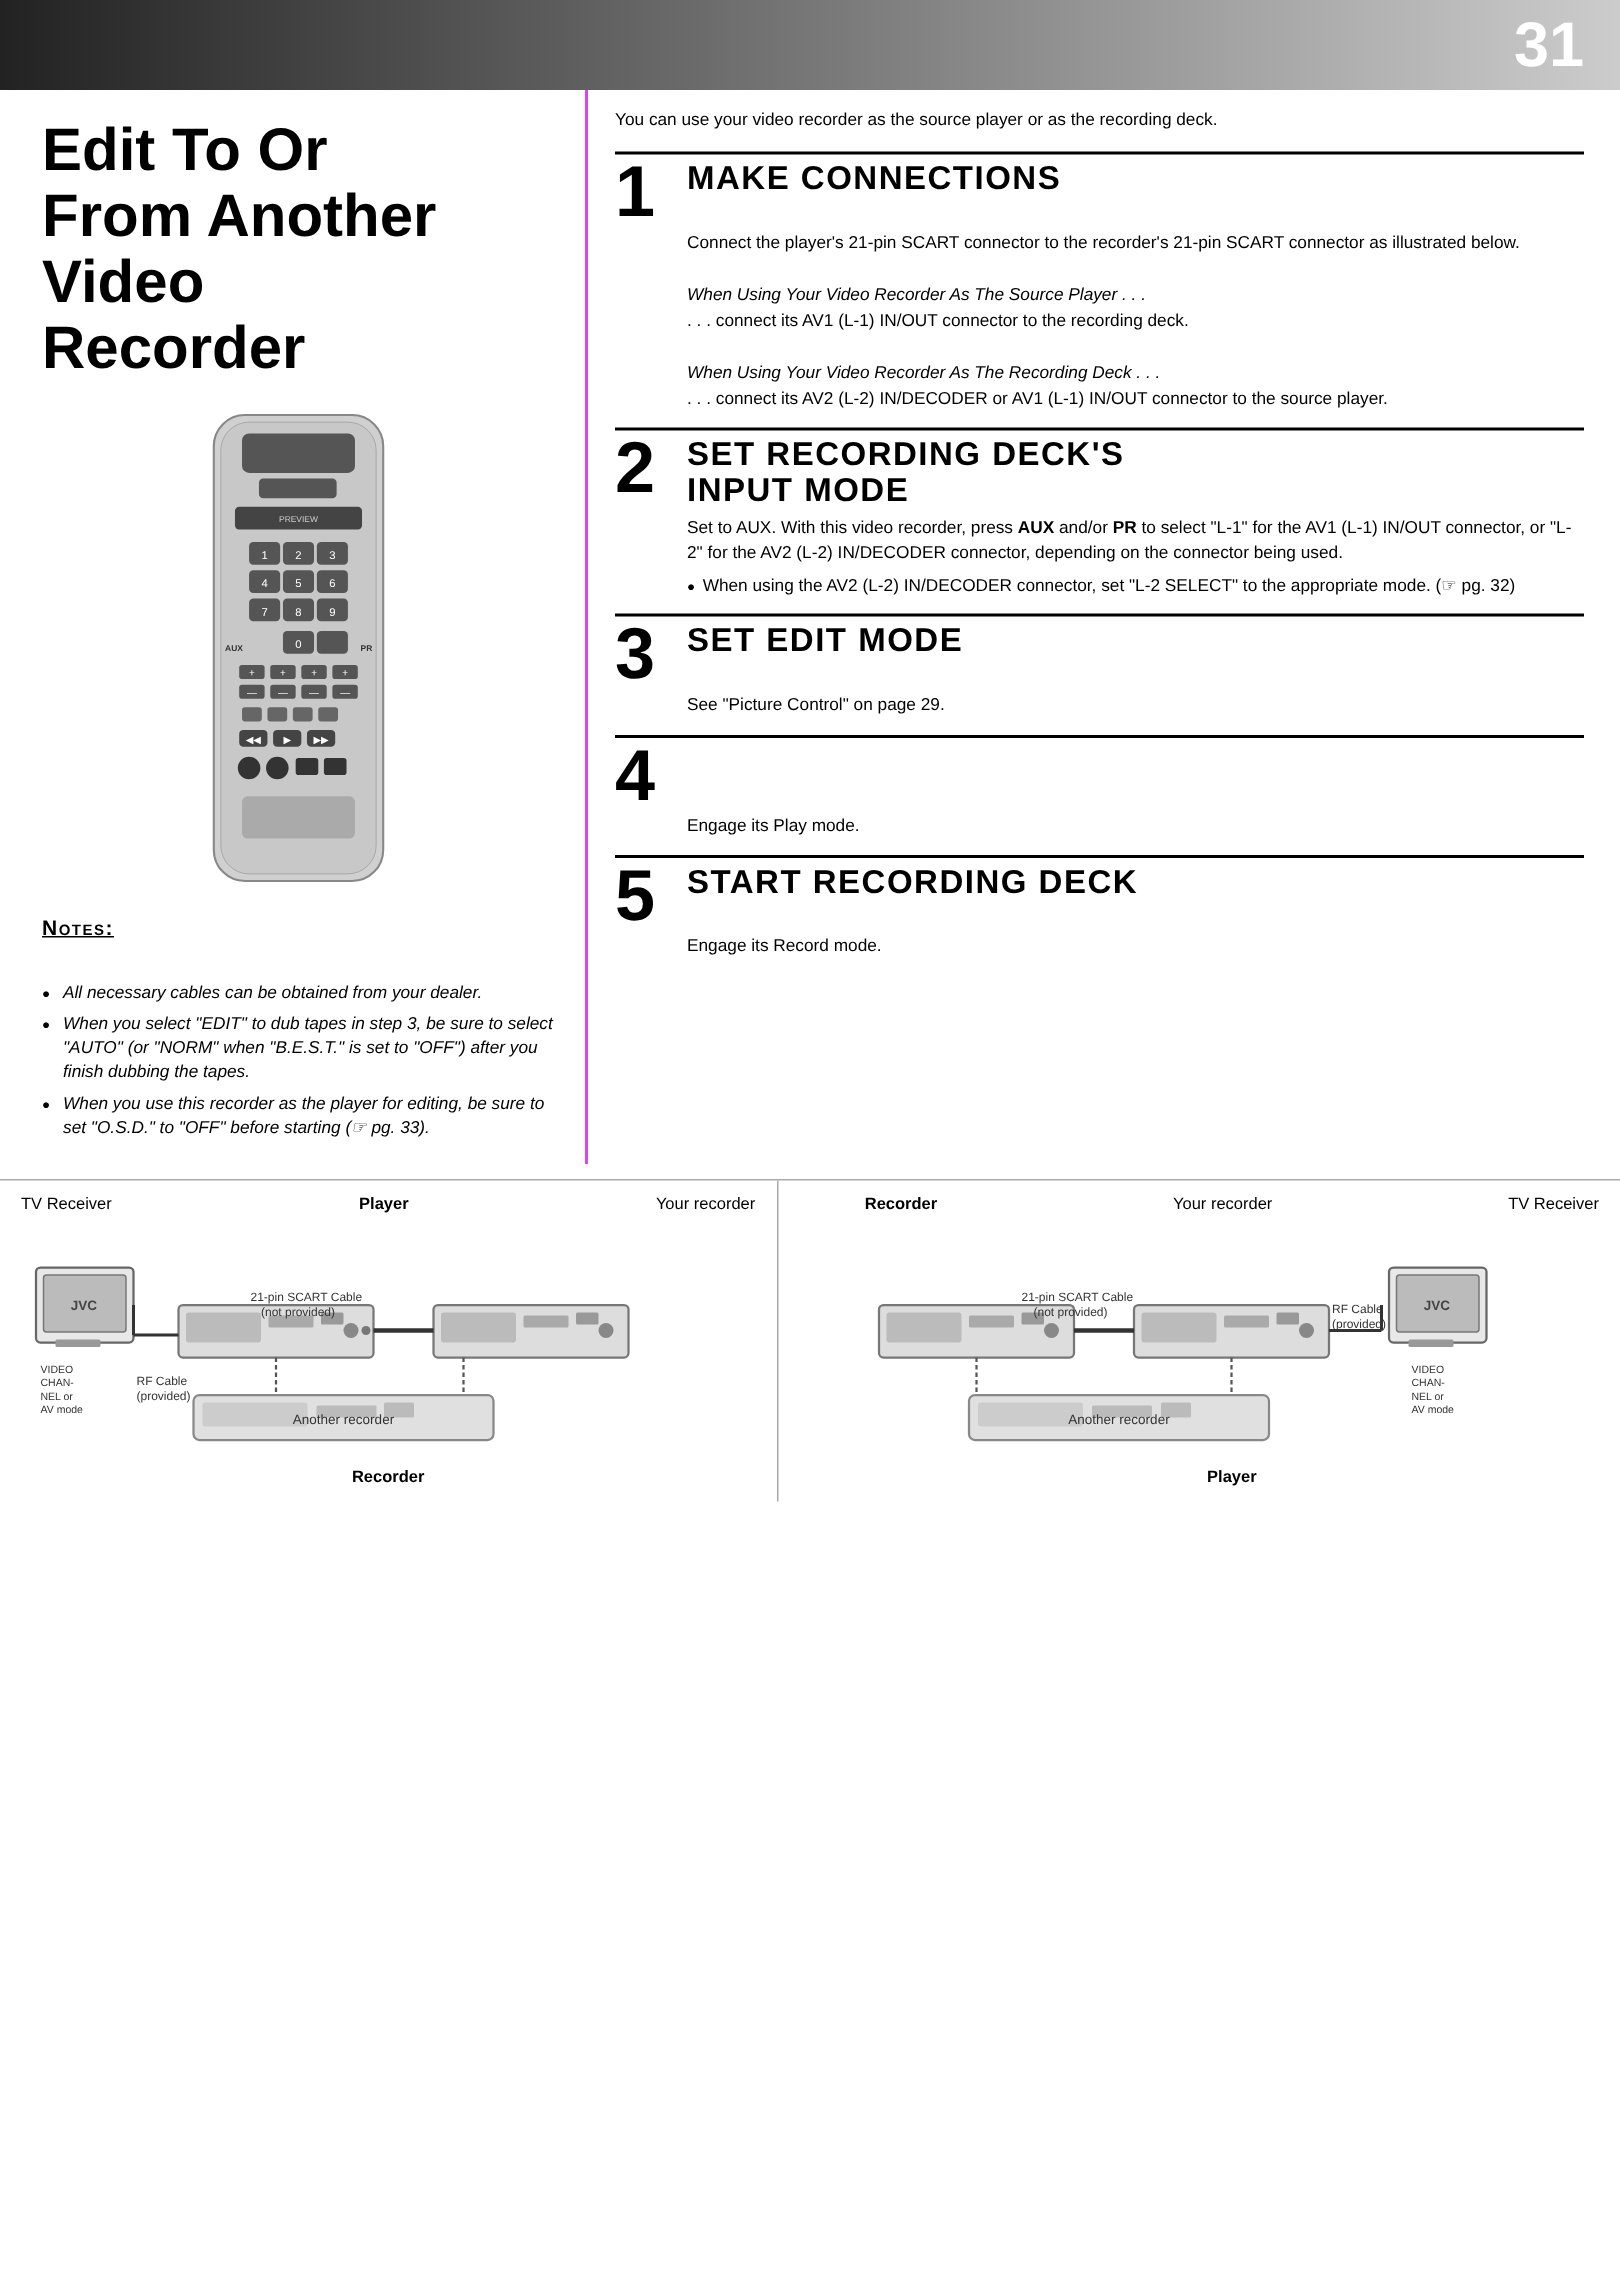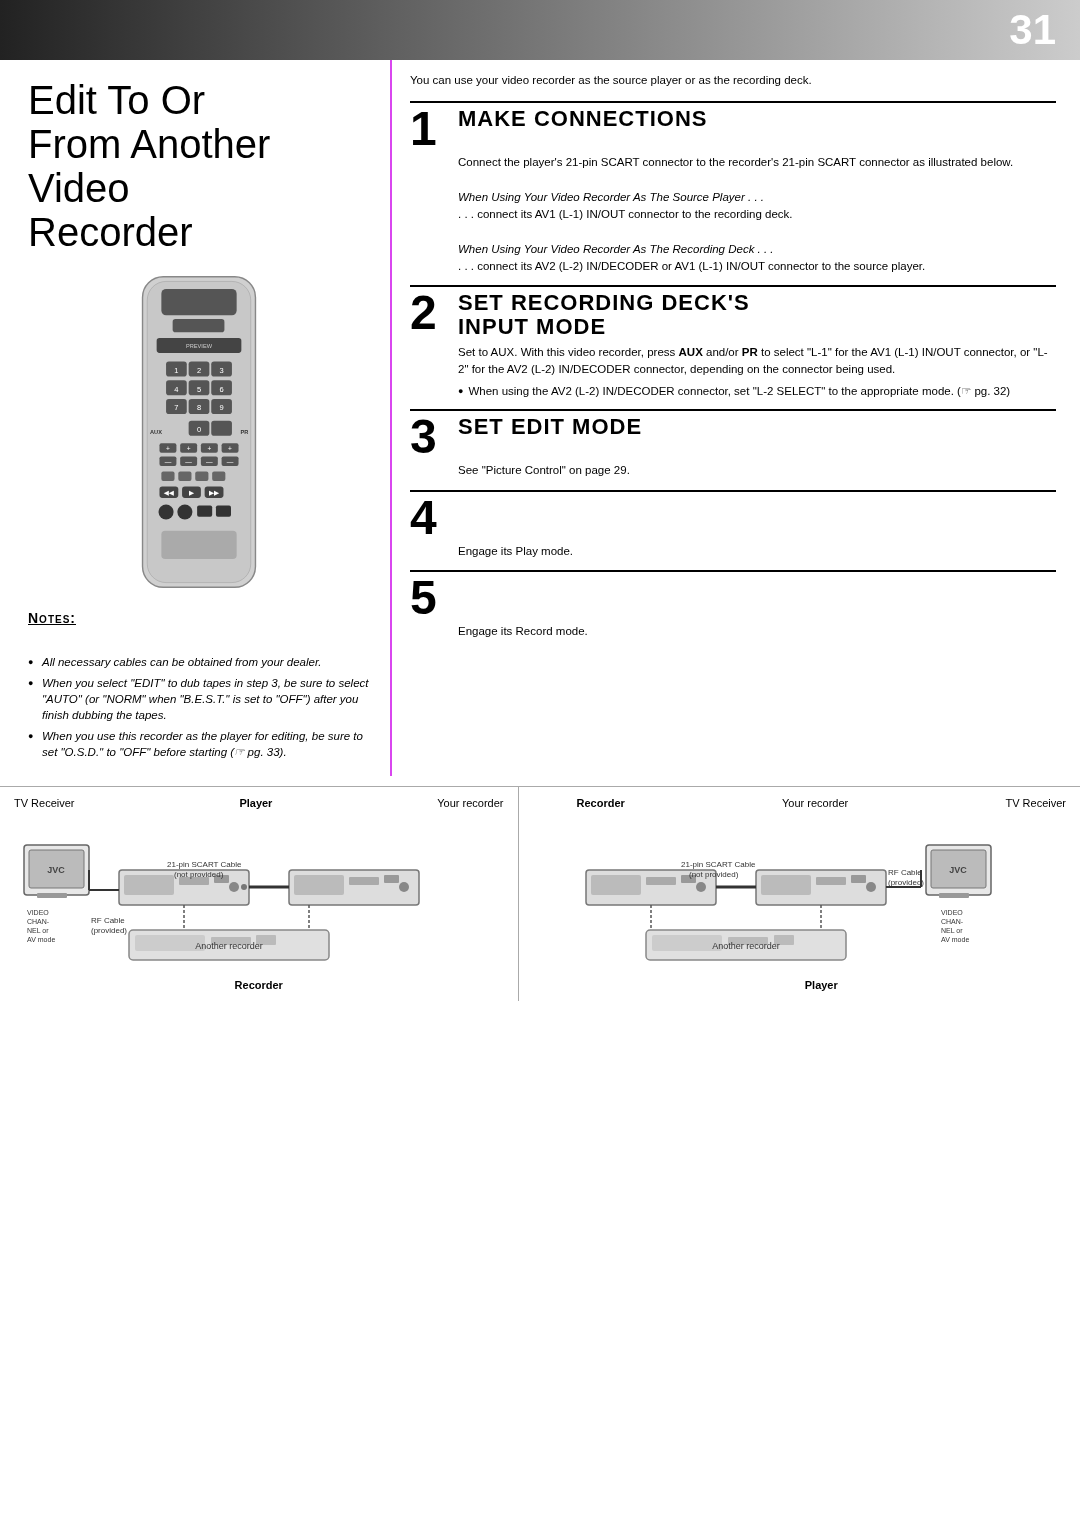--- a/index.html
+++ b/index.html
@@ -42,21 +42,21 @@
 
     
     .left-col {
       width: 390px;
       padding: 18px 20px 10px 28px;
       flex-shrink: 0;
     }
 
     .page-title {
       font-size: 40px;
-      font-weight: 400;
+      font-weight: 700;
       line-height: 1.1;
       margin-bottom: 18px;
       font-family: Arial, sans-serif;
     }
 
     .remote-img-container {
       width: 200px;
       margin: 0 auto 18px auto;
       display: flex;
       justify-content: center;
@@ -359,20 +359,21 @@
     <div class="step-section">
       <div class="step-header">
         <div class="step-number">4</div>
       </div>
       <div class="step-content">Engage its Play mode.</div>
     </div>
 
     <div class="step-section">
       <div class="step-header">
         <div class="step-number">5</div>
+        <div class="step-title">Start Recording Deck</div>
       </div>
       <div class="step-content">Engage its Record mode.</div>
     </div>
   </div>
 </div>
 
 <div class="diagrams-section">
 
   <div class="diagram-half">
     <div class="diagram-title-row">

